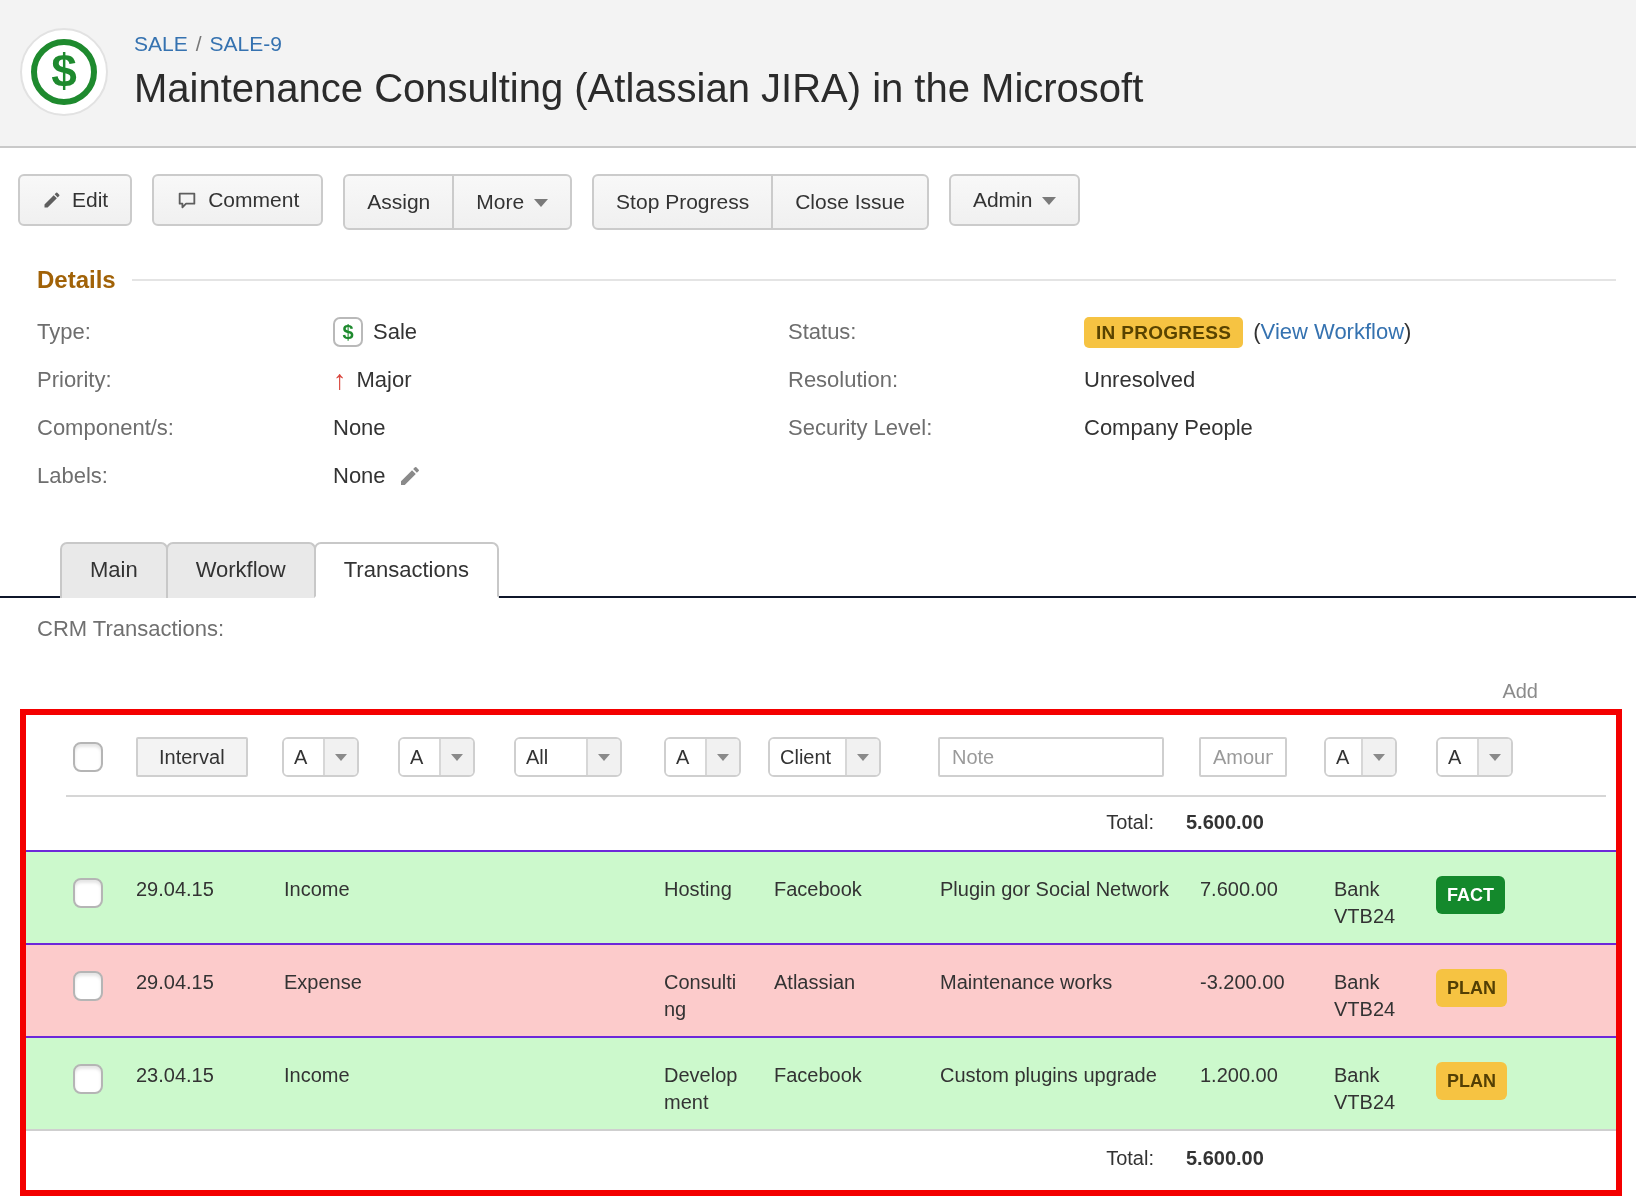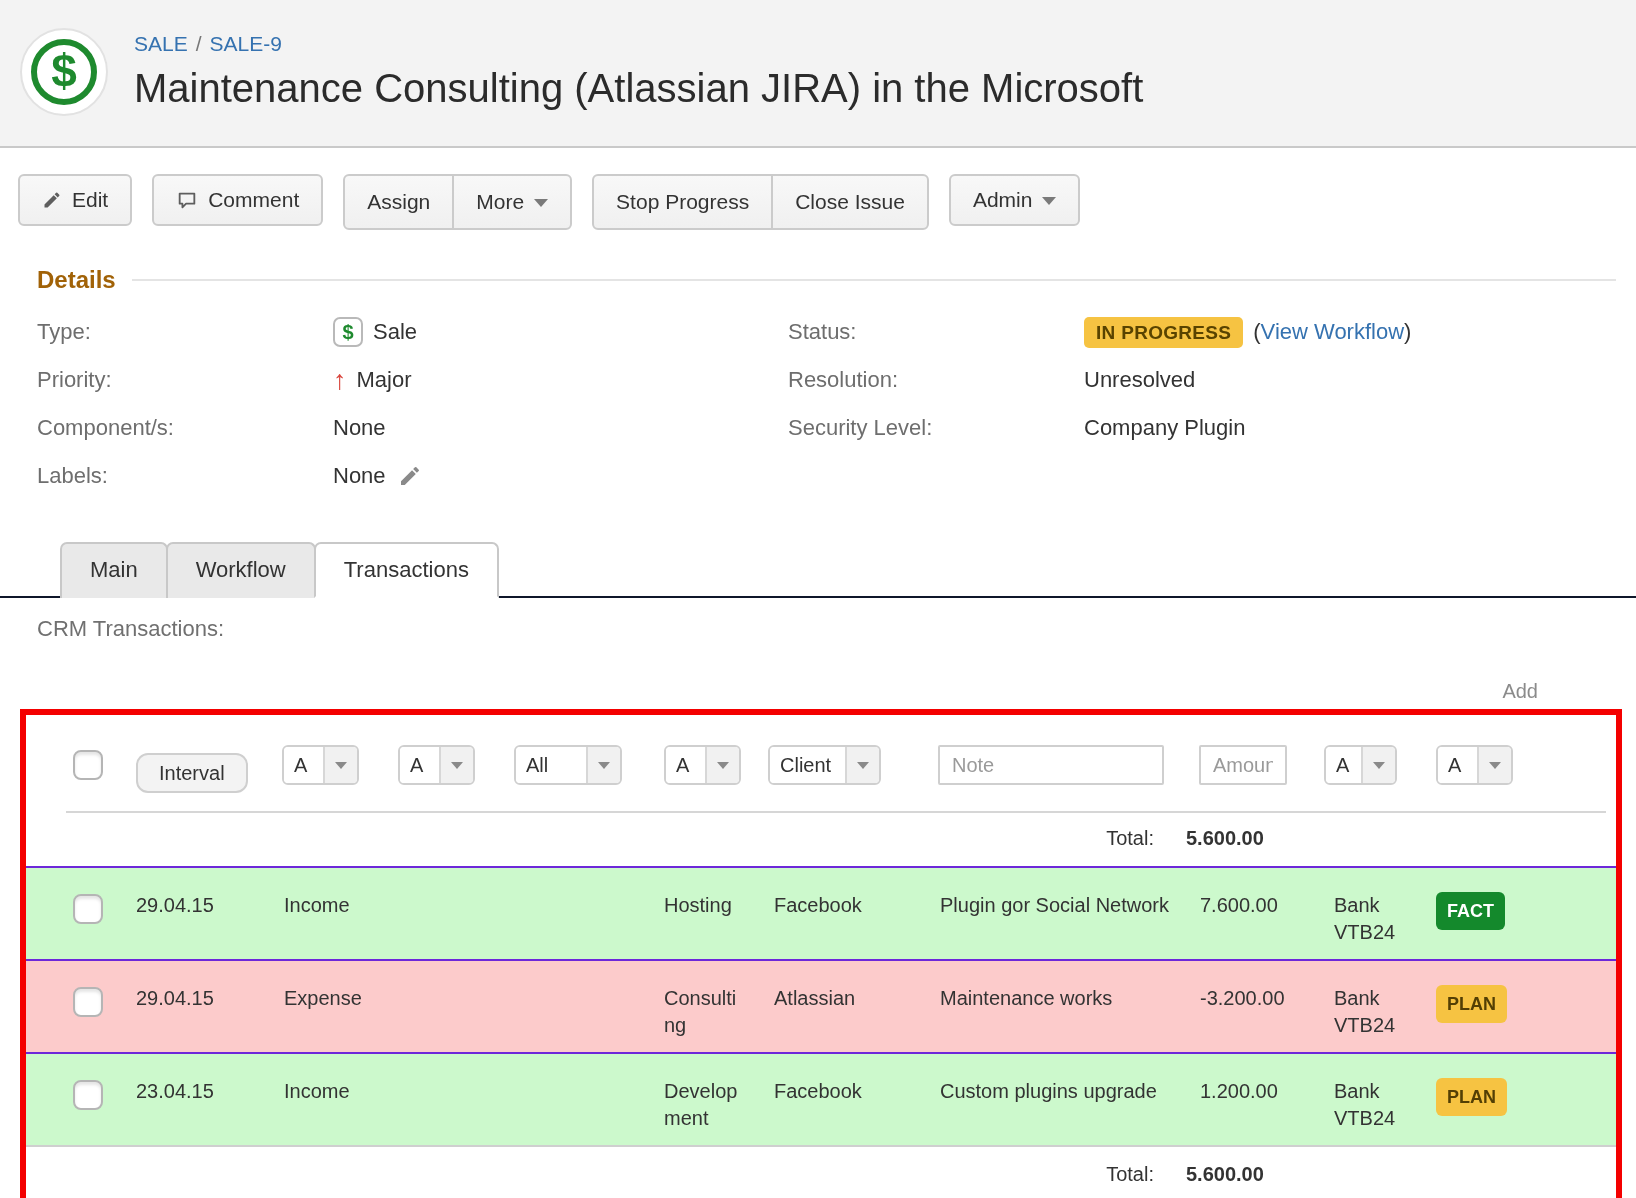--- a/index.html
+++ b/index.html
@@ -128,23 +128,23 @@
   }
   .filter-row { padding-top:22px; padding-bottom:18px; }
   .cell { min-width:0; }
   .c-check { display:flex; justify-content:center; }
   .cb {
     width:30px; height:30px; border:2px solid #b5b5b5; border-radius:8px;
     background:#fff; box-shadow:inset 0 3px 3px rgba(0,0,0,.10); cursor:pointer;
     display:inline-block;
   }
   .filter-btn {
-    height:40px; padding:0 21px; border:2px solid #cfcfcf; border-radius:12px;
+    height:40px; padding:0 21px; border:2px solid #cfcfcf; border-radius:2px;
     background:#f3f3f3; font-size:20px; color:#333; display:inline-flex;
-    align-items:center; cursor:pointer;margin-top:16px;
+    align-items:center; cursor:pointer;
   }
   .select {
     display:inline-flex; height:40px; border:2px solid #cfcfcf; border-radius:6px;
     overflow:hidden; background:#fff; cursor:pointer;
   }
   .select .val {
     padding:0 10px; display:flex; align-items:center; font-size:20px; color:#333;
     background:#fff; flex:1; min-width:0; overflow:hidden; white-space:nowrap;
   }
   .select .arrow {
@@ -291,21 +291,21 @@
         <span class="status-lozenge">IN PROGRESS</span>
         <span class="workflow-paren"><span>(</span><a class="inline-link">View Workflow</a><span>)</span></span>
       </span>
     </div>
     <div class="field">
       <span class="flabel">Resolution:</span>
       <span class="fvalue">Unresolved</span>
     </div>
     <div class="field">
       <span class="flabel">Security Level:</span>
-      <span class="fvalue security-red">Company Plugin</span>
+      <span class="fvalue security-red">Company People</span>
     </div>
   </div>
 </div>
 
 <div class="tabbar">
   <div class="tab">Main</div>
   <div class="tab">Workflow</div>
   <div class="tab active">Transactions</div>
 </div>
 

